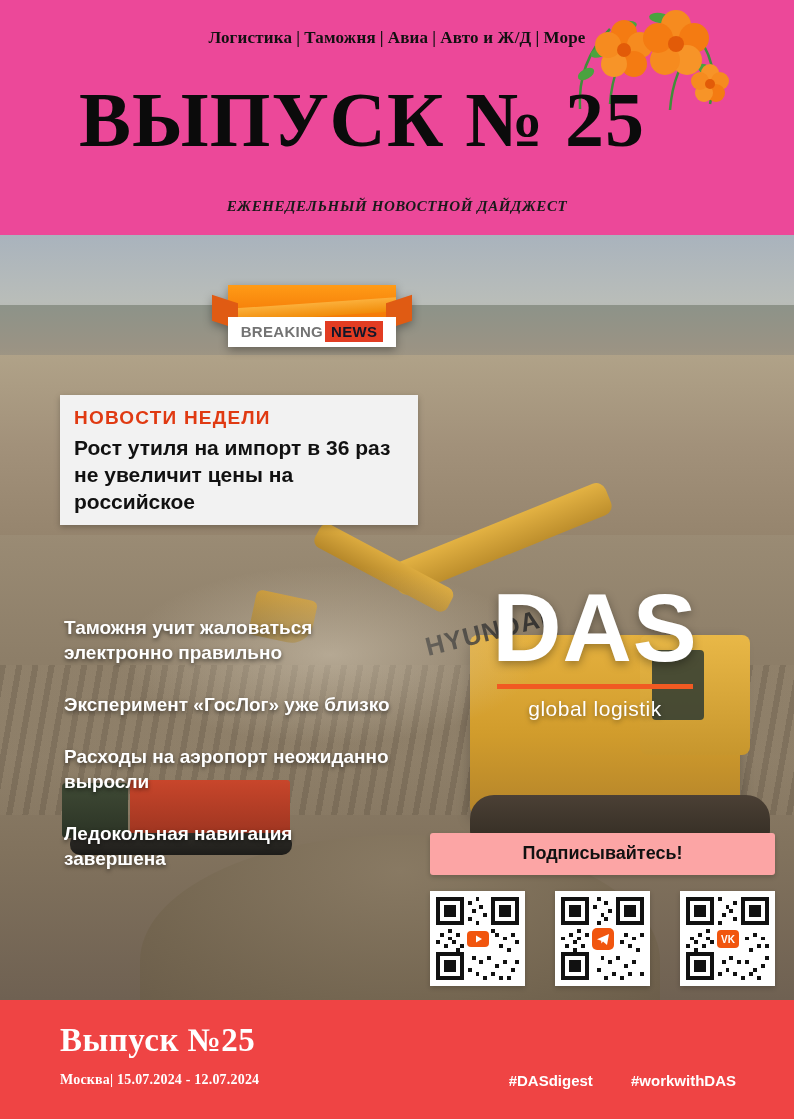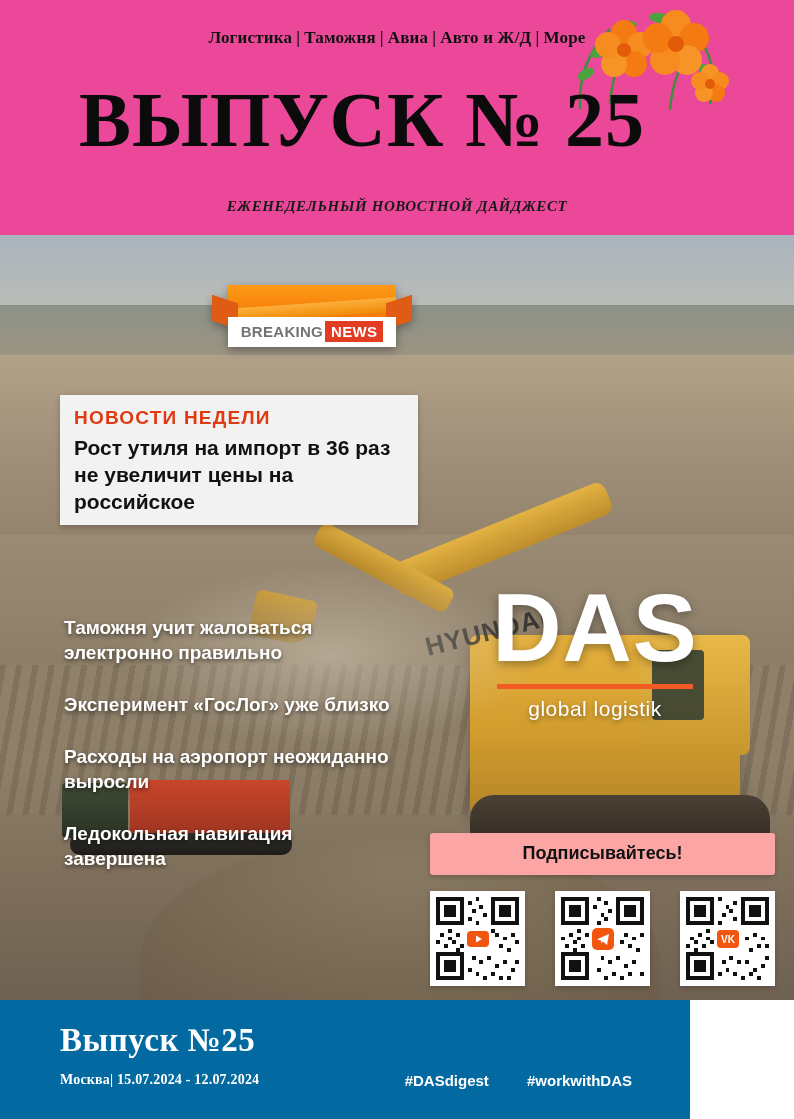--- a/index.html
+++ b/index.html
@@ -255,21 +255,21 @@
     text-align: center;
     padding: 6px 0 7px 0;
     font-size: 15px;
     font-weight: bold;
     letter-spacing: .3px;
     position: relative;
     z-index: 3;
   }
   .breaking-bar .b1 { color: #737373; }
   .breaking-bar .b2 {
-    color: #ffffff;
+    color: #0f172a;
     background: #e23c22;
     padding: 2px 6px;
     margin-left: 2px;
   }
   .breaking-ribbon-l, .breaking-ribbon-r {
     position: absolute;
     top: 14px;
     width: 26px; height: 26px;
     background: #e05b13;
     z-index: 1;
@@ -387,22 +387,22 @@
     display: flex;
     align-items: center;
     justify-content: center;
   }
   .qr-center svg { display: block; }
 
   
   .footer {
     position: absolute;
     left: 0; top: 1000px;
-    width: 690px; height: 119px;
-    background: #0369a1;
+    width: 794px; height: 119px;
+    background: #ef4444;
     color: #ffffff;
   }
   .footer-title {
     position: absolute;
     left: 60px; top: 22px;
     font-family: "Liberation Serif", serif;
     font-weight: bold;
     font-size: 33px;
     letter-spacing: .5px;
   }

